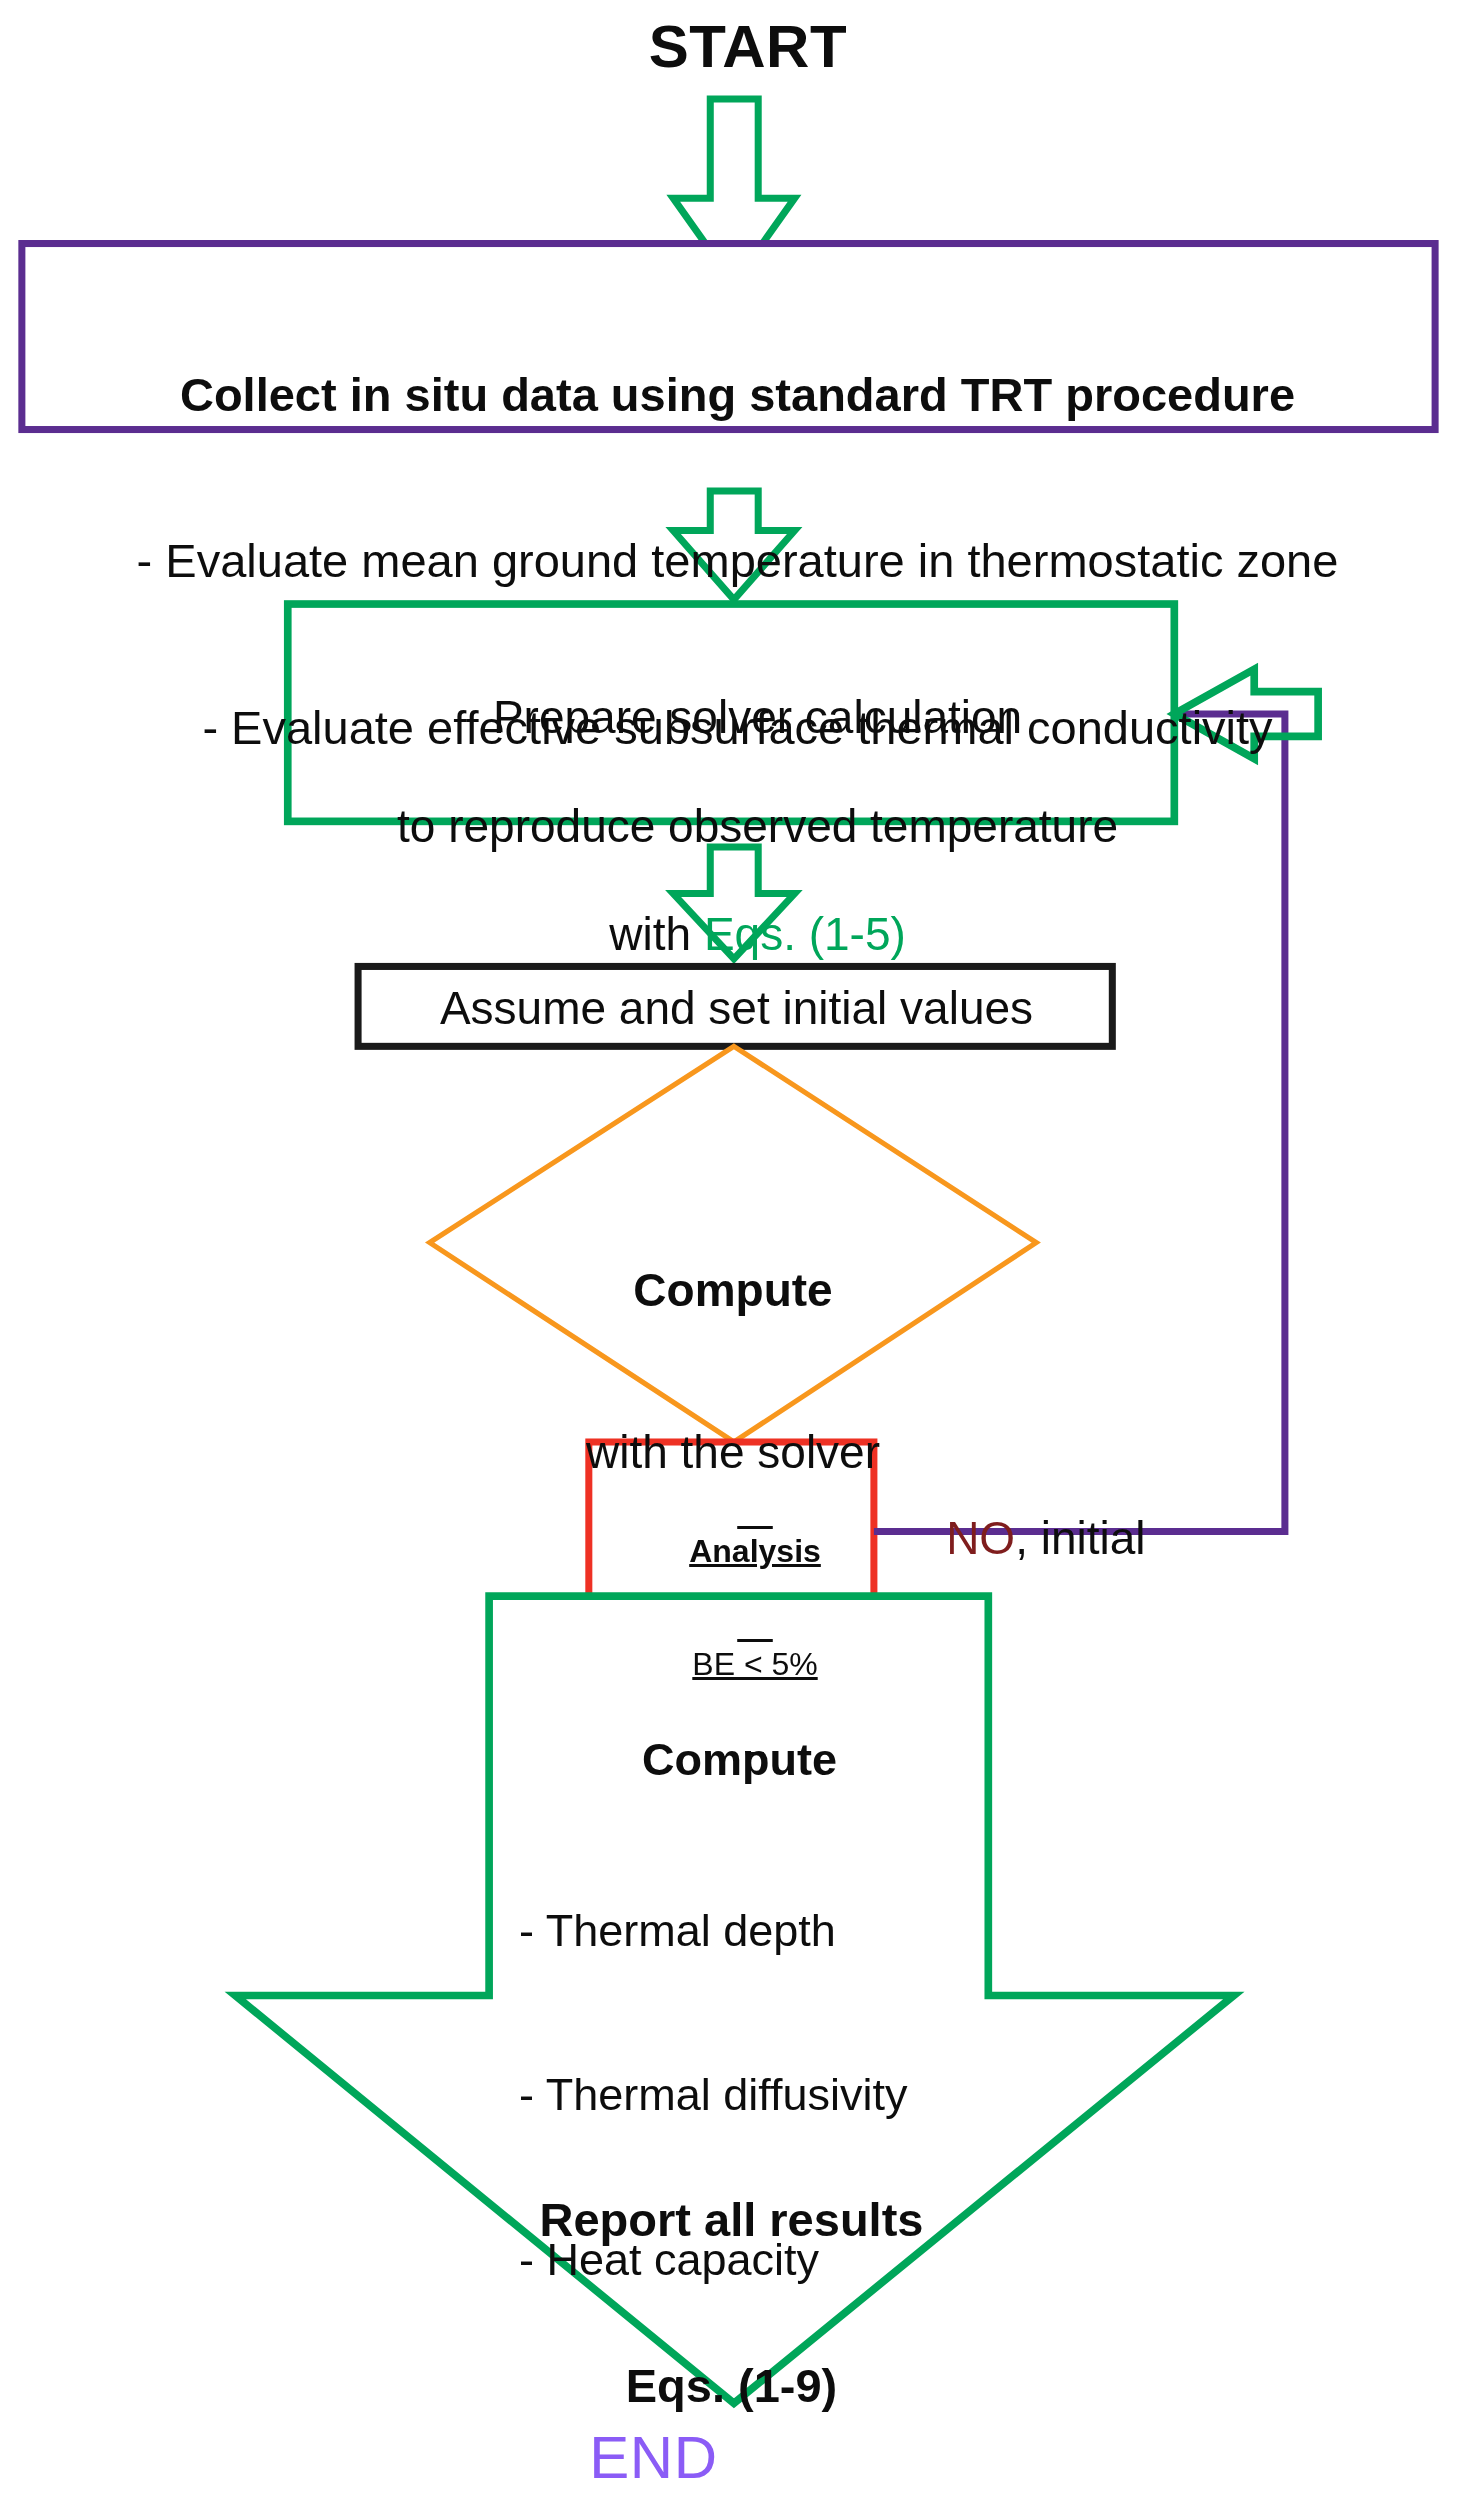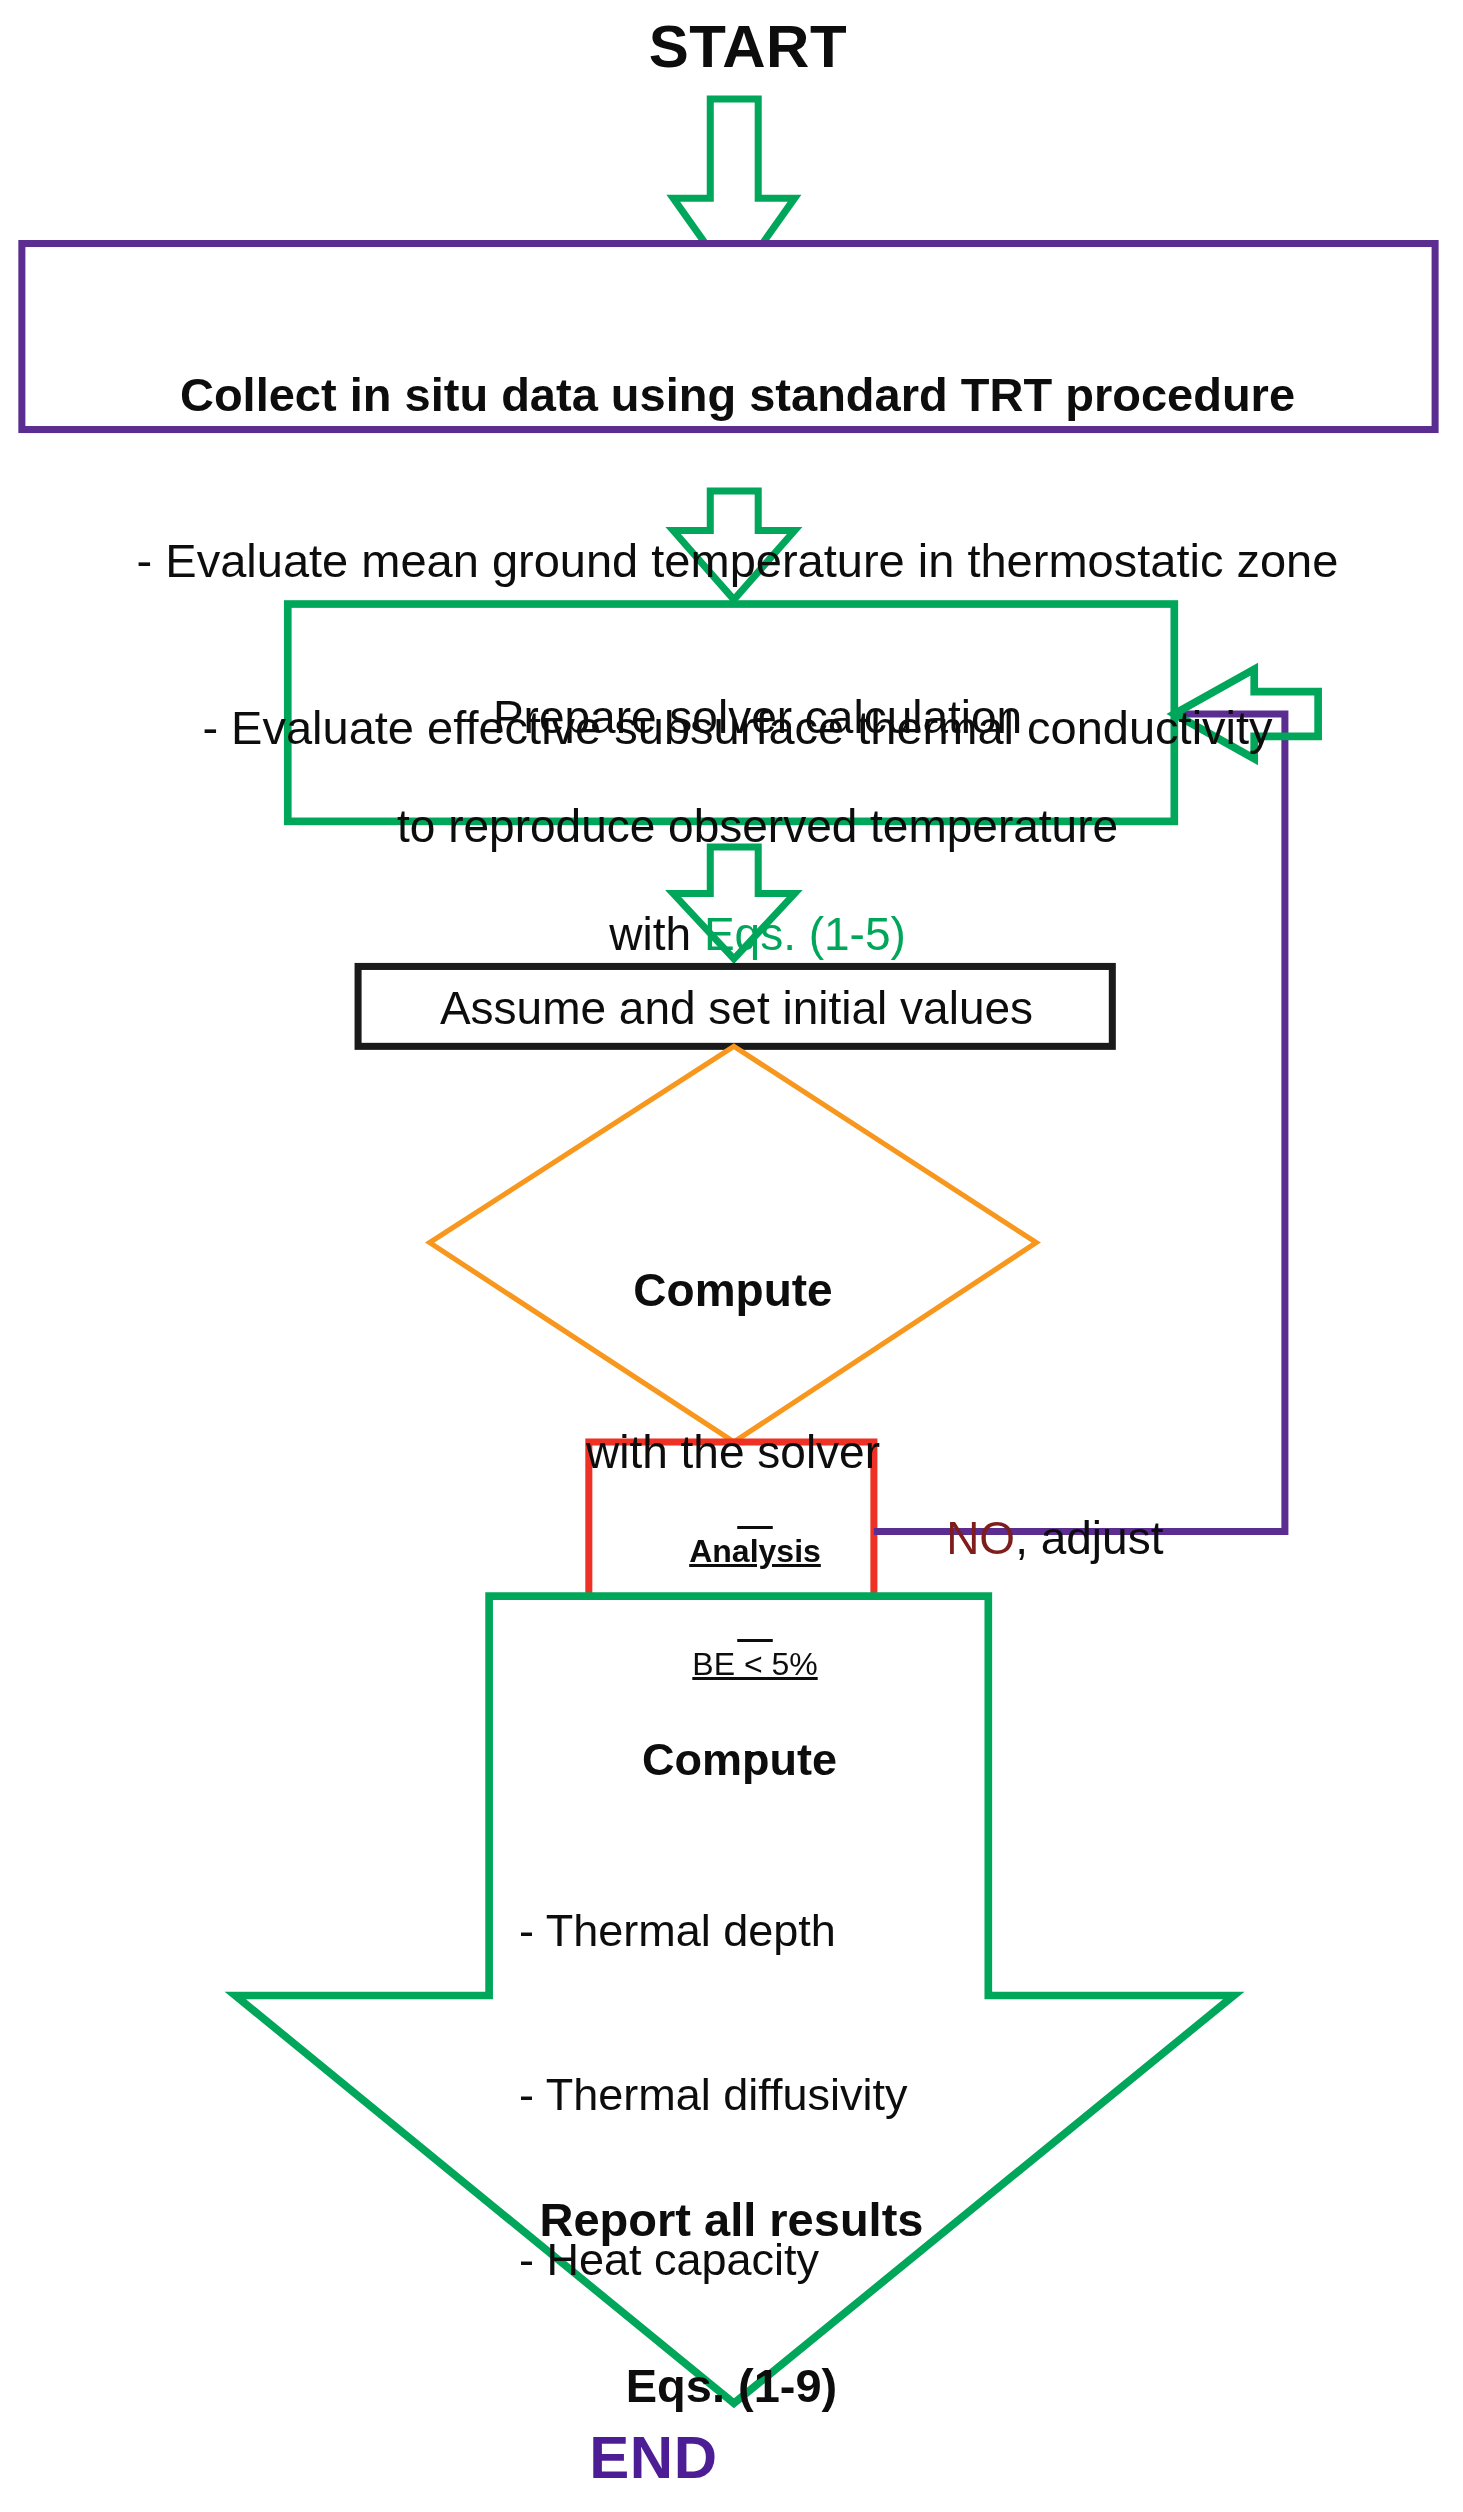--- a/index.html
+++ b/index.html
@@ -34,22 +34,22 @@
   .start-label {
     left: 0; top: 11.5px; width: 1464px;
     font-size: 60px;
     font-weight: bold;
     letter-spacing: 0.6px;
     margin-left: 16px;
   }
   .end-label {
     left: 0; top: 2423px; width: 1307px;
     font-size: 60px;
-    font-weight: bold;
-    color: #4c1d95;
+    font-weight: normal;
+    color: #8b5cf6;
     letter-spacing: 0.6px;
   }
   
   .collect-box-text {
     left: 29px; top: 256px; width: 1403px;
     text-align: center;
     padding-left: 14px;
     box-sizing: border-box;
     font-size: 47px;
   }
@@ -173,21 +173,21 @@
     <span class="b">Compute</span>
     <span class="n">with the solver</span>
   </div>
 
   <div class="txt analysis-text">
     <span class="b">Analysis</span>
     <span class="n">BE &lt; 5%</span>
   </div>
 
   <div class="txt no-adjust">
-    <span class="no-red">NO</span><span>, adjust</span>
+    <span class="no-red">NO</span><span>, initial</span>
   </div>
 
   <div class="txt results-text">
     <span class="b">Compute</span>
     <span class="item">- Thermal depth</span>
     <span class="item">- Thermal diffusivity</span>
     <span class="item">- Heat capacity</span>
   </div>
 
   <div class="txt report-text">

